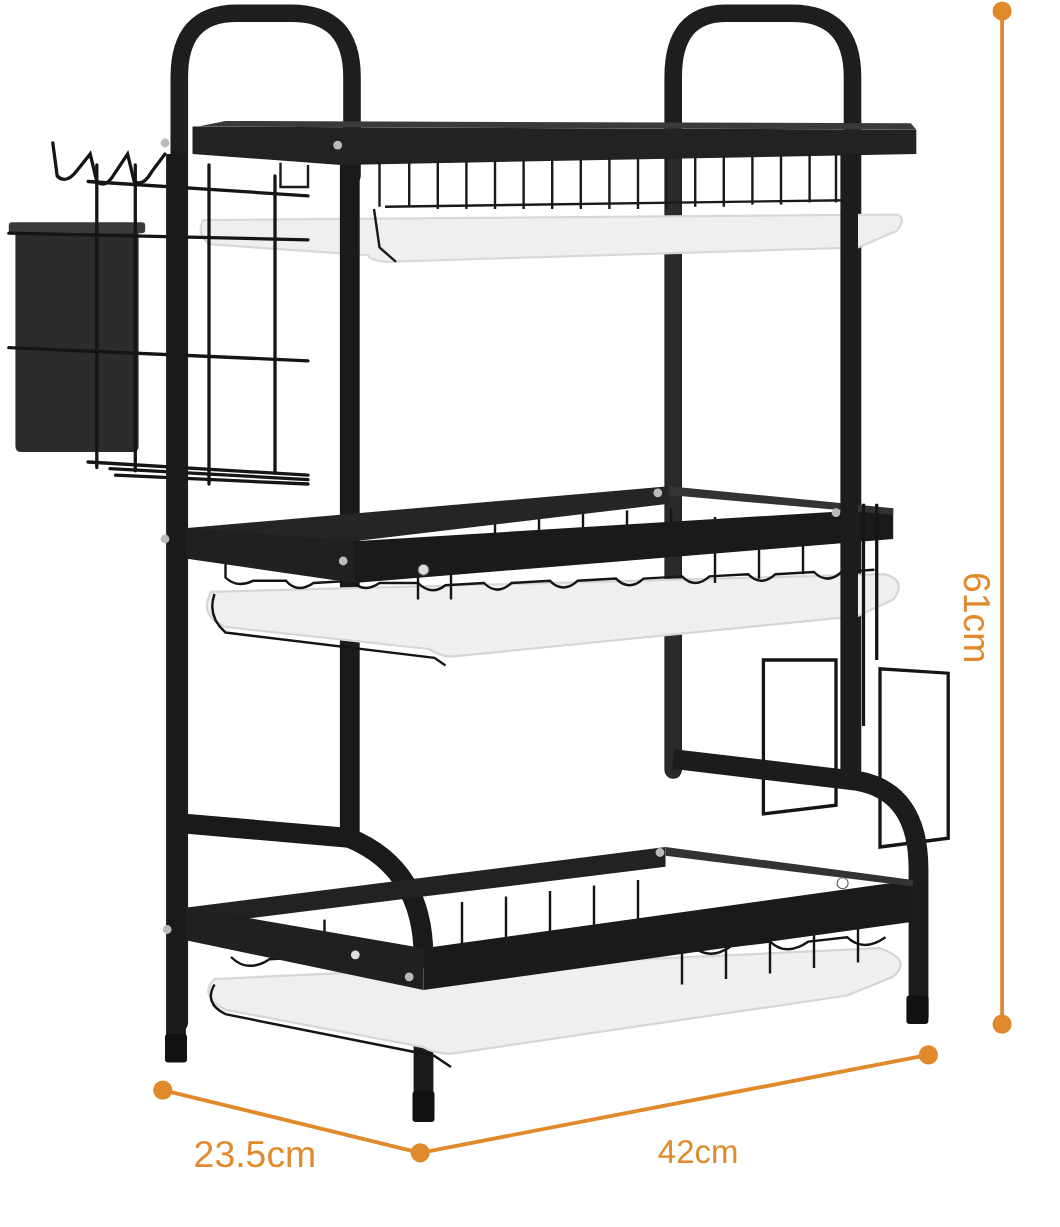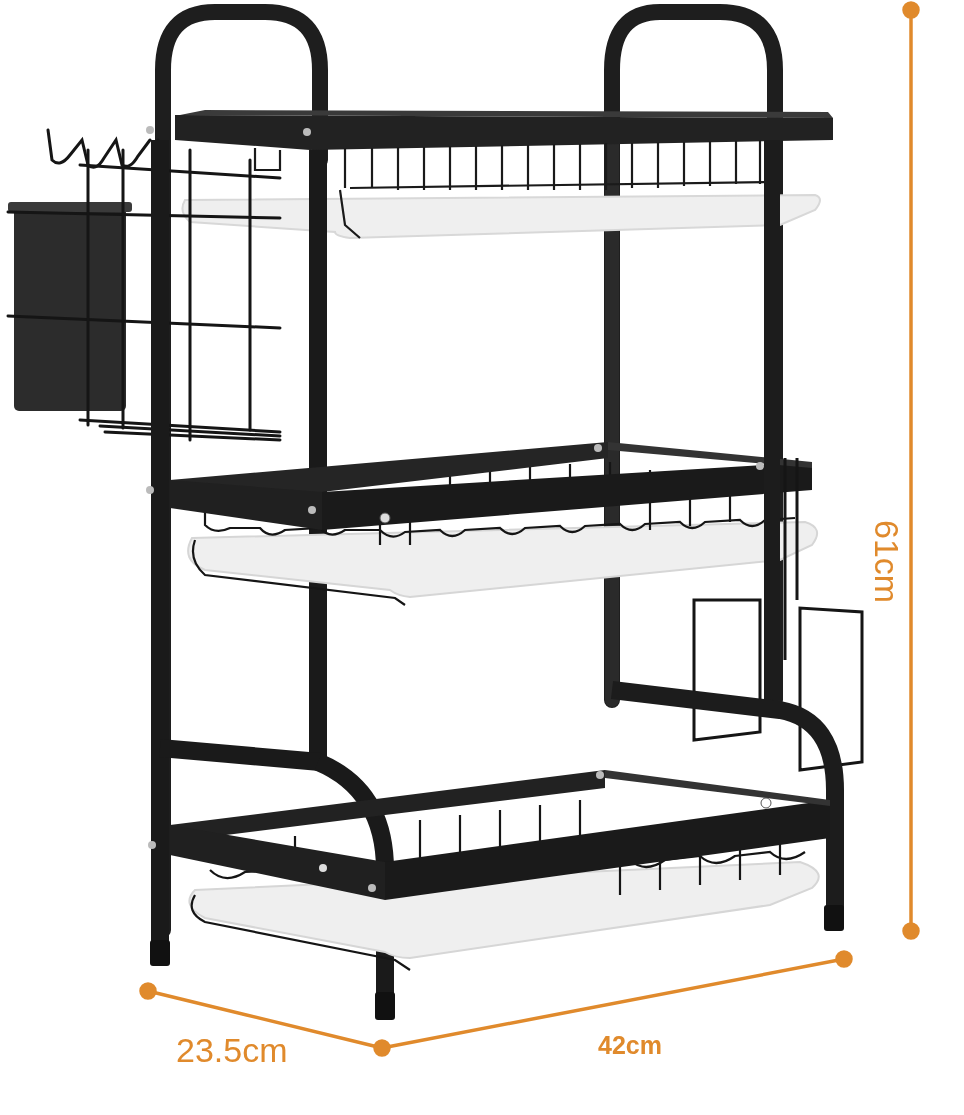--- a/index.html
+++ b/index.html
@@ -2,21 +2,21 @@
 <html><head>
   <meta charset="utf-8">
   <style>
     html, body { margin: 0; padding: 0; background: #ffffff; }
     body { width: 964px; height: 1115px; position: relative; overflow: hidden;
            font-family: "Liberation Sans", "DejaVu Sans", sans-serif; }
     .stage { position: absolute; left: 0; top: 0; width: 964px; height: 1115px; }
     .stage svg { position: absolute; left: 0; top: 0; }
     .dim-label { position: absolute; color: #e08a2c; white-space: nowrap; line-height: 1; }
     .dim-width { left: 176px; top: 1033px; font-size: 34px; }
-    .dim-length { left: 598px; top: 1033px; font-size: 25px; font-weight: bold; }
+    .dim-length { left: 598px; top: 1033px; font-size: 30px; }
     .dim-note { left: 398px; top: 1076px; font-size: 25px; }
     .dim-height { left: 904px; top: 520px; font-size: 34px;
                   transform: rotate(90deg); transform-origin: 0 0; }
   </style>
 </head>
 <body>
 
 <div class="stage">
   <svg width="964" height="1115" viewBox="0 0 964 1115">
 

